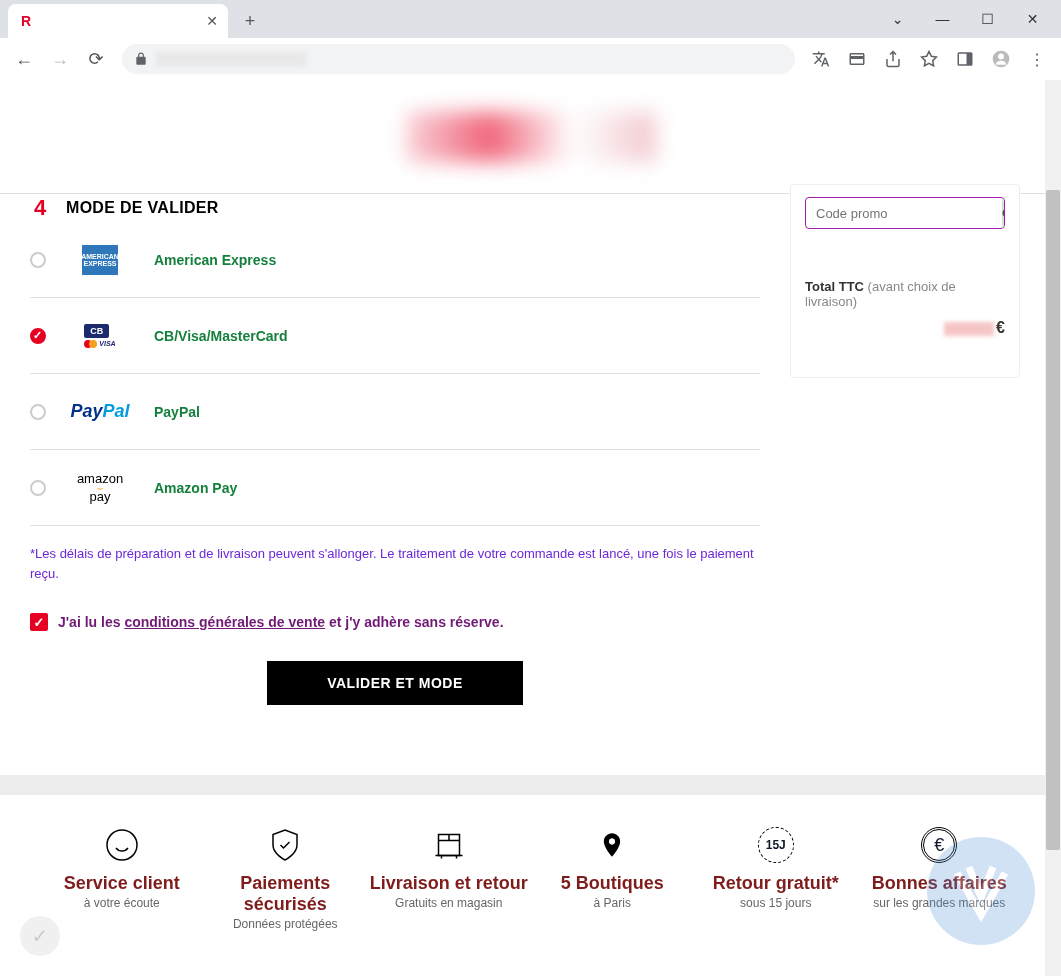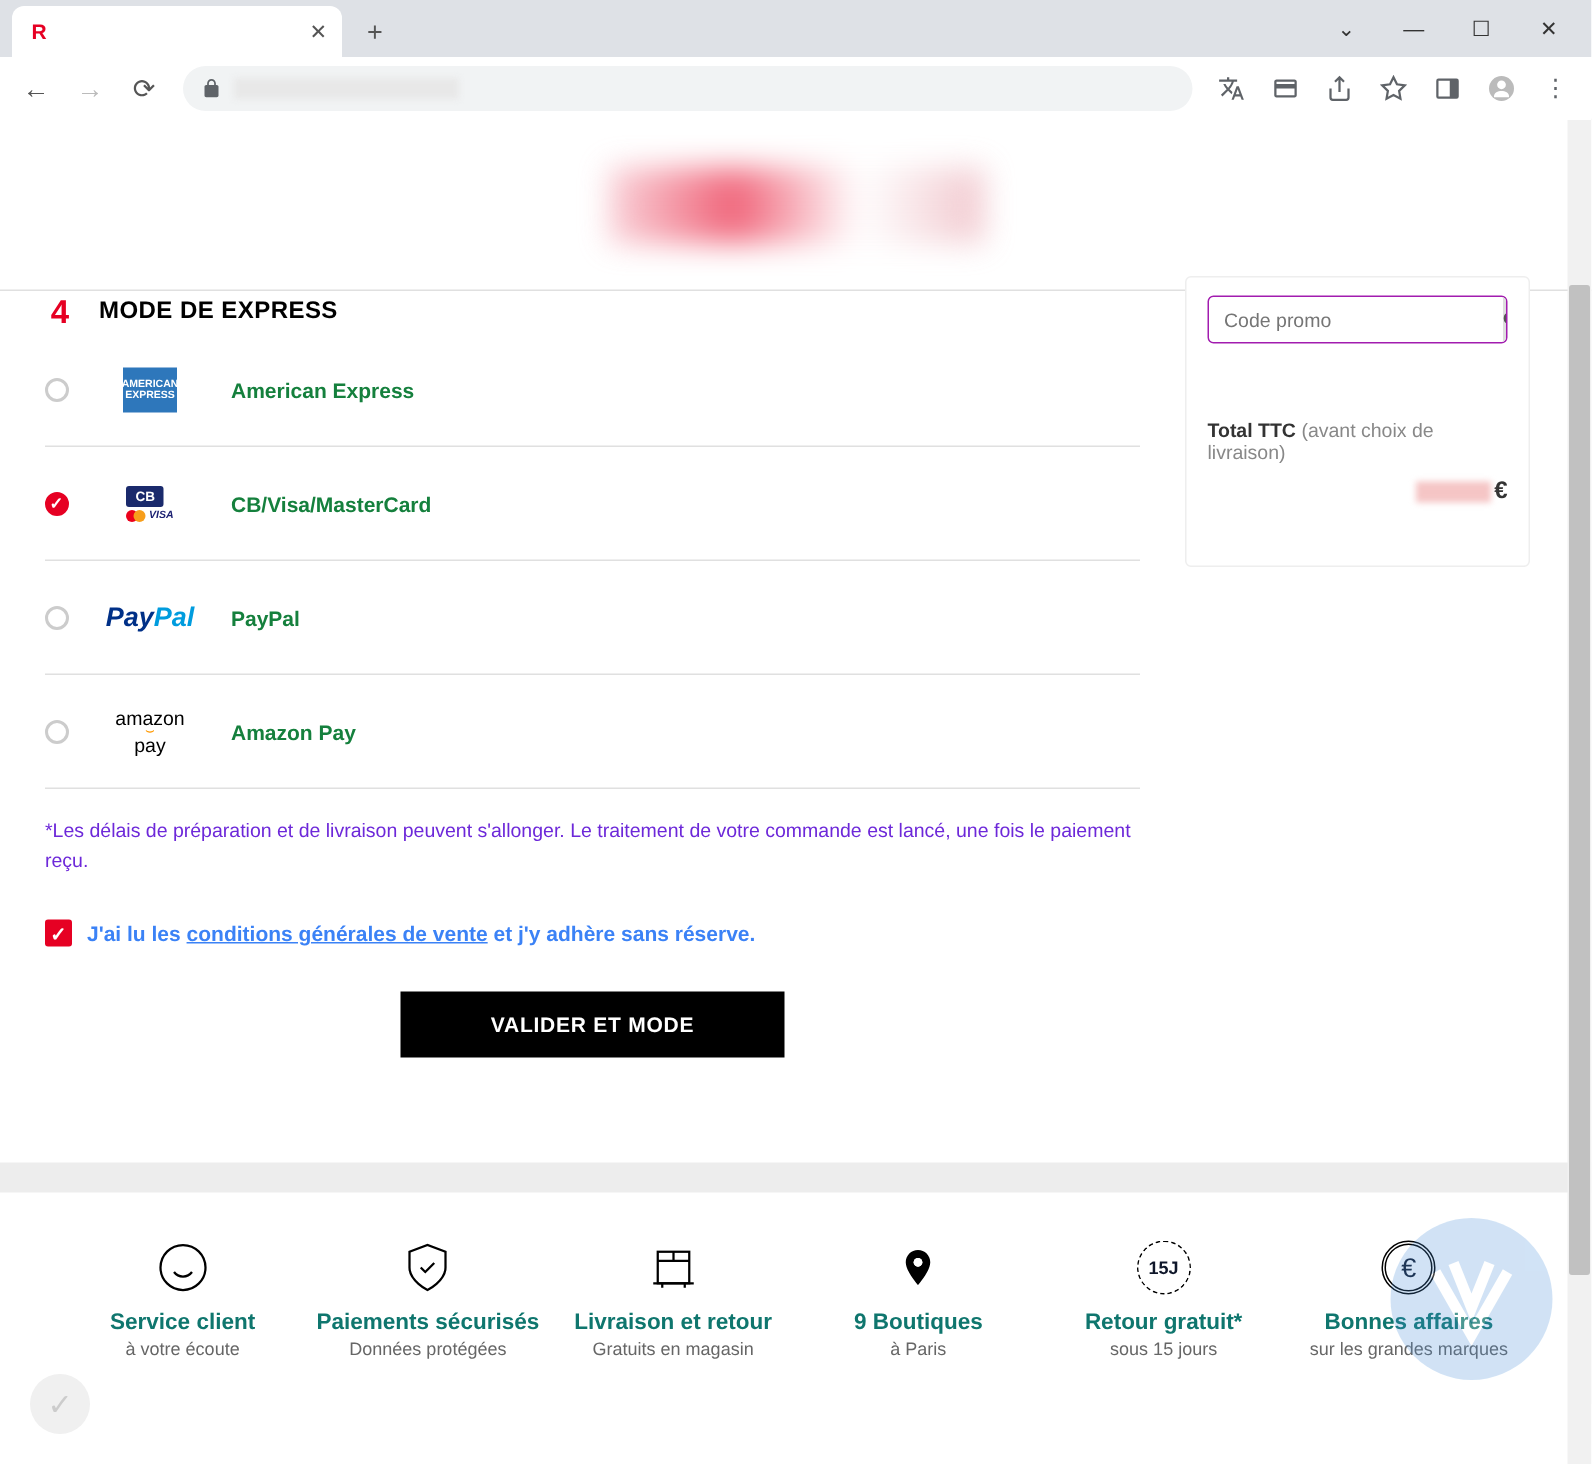--- a/index.html
+++ b/index.html
@@ -58,21 +58,21 @@
   .paypal-logo .pp1 { color:#003087;}
   .paypal-logo .pp2 { color:#009cde;}
   .amazon-logo { font-size:13px; color:#000; text-align:center;}
   .amazon-logo .smile { color:#ff9900; display:block; font-size:10px; line-height:0.3;}
   .pay-label { font-weight: bold; font-size: 14px; color: #15803d;}
   
   .disclaimer { color: #6d28d9; font-size: 13px; line-height: 1.5; margin: 18px 0 30px;}
   
   .terms-row { display: flex; align-items: center; gap: 10px;}
   .chk { width: 18px; height: 18px; background: #e60023; border-radius: 2px; display:flex; align-items:center; justify-content:center; color:#fff; font-size:13px; font-weight:bold; cursor:pointer;}
-  .terms-text { color: #3b82f6; font-weight: bold; font-size: 14px;}
+  .terms-text { color: #701a75; font-weight: bold; font-size: 14px;}
   .terms-text u { text-decoration: underline;}
   
   .pay-btn { background: #000; color: #fff; border: none; padding: 14px 60px; font-weight: bold; font-size: 14px; letter-spacing: 0.5px; display: block; margin: 30px auto 0; cursor:pointer;}
   
   
   .side-card { background:#fff; border:1px solid #eee; border-radius:4px; padding: 12px 14px 40px; margin-top:-10px;}
   .promo-row { display:flex; height:32px; border:1px solid #a21caf; border-radius:4px; overflow:hidden; margin-bottom:50px;}
   .promo-input { flex:1; border:none; padding:0 10px; font-size:13px; color:#999; background:transparent;}
   .promo-btn { width:40px; background:#ddd; color:#555; border:none; font-size:11px; font-weight:bold;}
   .total-row { font-size:13px; color:#333;}
@@ -80,21 +80,21 @@
   .total-note { color:#888;}
   .total-amount { text-align:right; margin-top:10px; font-weight:bold; color:#333;}
   .amount-blur { display:inline-block; width:50px; height:14px; background:#f5c5c5; filter:blur(2px); vertical-align:middle; margin-right:2px;}
   
   
   .content-bg { background:#ededed; padding-bottom:0;}
   .page-wrapper { background:#fff; margin: 0; padding-bottom: 30px;}
   .footer { background: #fff; margin-top: 20px; padding: 30px 40px; display:flex; justify-content:space-around; position:relative;}
   .footer-item { text-align:center; width:170px;}
   .footer-icon { height: 40px; display:flex; align-items:center; justify-content:center; margin-bottom:8px; font-size:32px; color:#0f172a;}
-  .footer-title { font-weight:bold; font-size:15px; color:#0f766e;}
+  .footer-title { font-weight:bold; font-size:18px; color:#7f1d1d;}
   .footer-sub { font-size:12px; color:#666; margin-top:2px;}
   .days-circle { border:1.5px dashed #000; border-radius:50%; width:36px; height:36px; display:flex; align-items:center; justify-content:center; font-size:12px; font-weight:bold;}
   .euro-circle { border:3px double #000; border-radius:50%; width:36px; height:36px; display:flex; align-items:center; justify-content:center; font-size:18px;}
   
   .watermark { position:absolute; bottom:10px; right:20px; width:120px; height:120px; opacity:0.25;}
   .watermark svg { width:100%; height:100%;}
   
   .checkmark-circle { position:absolute; bottom:20px; left:20px; width:40px; height:40px; border-radius:50%; background:#f0f0f0; display:flex; align-items:center; justify-content:center; color:#ccc; font-size:20px;}
   
   
@@ -173,21 +173,21 @@
 <div class="banner">
   <div class="banner-blur"></div>
 </div>
 
 <div class="content-bg">
 <div class="page-wrapper">
 <div class="page">
   <div class="main-col">
     <div class="section-header">
       <span class="step-num">4</span>
-      <span class="section-title">MODE DE EXPRESS</span>
+      <span class="section-title">MODE DE VALIDER</span>
     </div>
     <div class="main-card">
 
       <div class="pay-option">
         <span class="radio"></span>
         <span class="pay-logo">
                 <span class="amex-logo">AMERICAN<br>EXPRESS</span>
               </span>
         <span class="pay-label">American Express</span>
       </div>
@@ -288,21 +288,21 @@
     <div class="footer-title">Livraison et retour</div>
     <div class="footer-sub">Gratuits en magasin</div>
   </div>
   <div class="footer-item">
     <div class="footer-icon">
           <svg width="28" height="36" viewBox="0 0 24 24" fill="#000">
             <path d="M12 2C8.13 2 5 5.13 5 9c0 5.25 7 13 7 13s7-7.75 7-13c0-3.87-3.13-7-7-7zm0 9.5c-1.38 0-2.5-1.12-2.5-2.5s1.12-2.5 2.5-2.5 2.5 1.12 2.5 2.5-1.12 2.5-2.5 2.5z" fill="#000"></path>
             <circle cx="12" cy="9" r="2.5" fill="#fff"></circle>
           </svg>
         </div>
-    <div class="footer-title">9 Boutiques</div>
+    <div class="footer-title">5 Boutiques</div>
     <div class="footer-sub">à Paris</div>
   </div>
   <div class="footer-item">
     <div class="footer-icon">
           <span class="days-circle">15J</span>
         </div>
     <div class="footer-title">Retour gratuit*</div>
     <div class="footer-sub">sous 15 jours</div>
   </div>
   <div class="footer-item">

